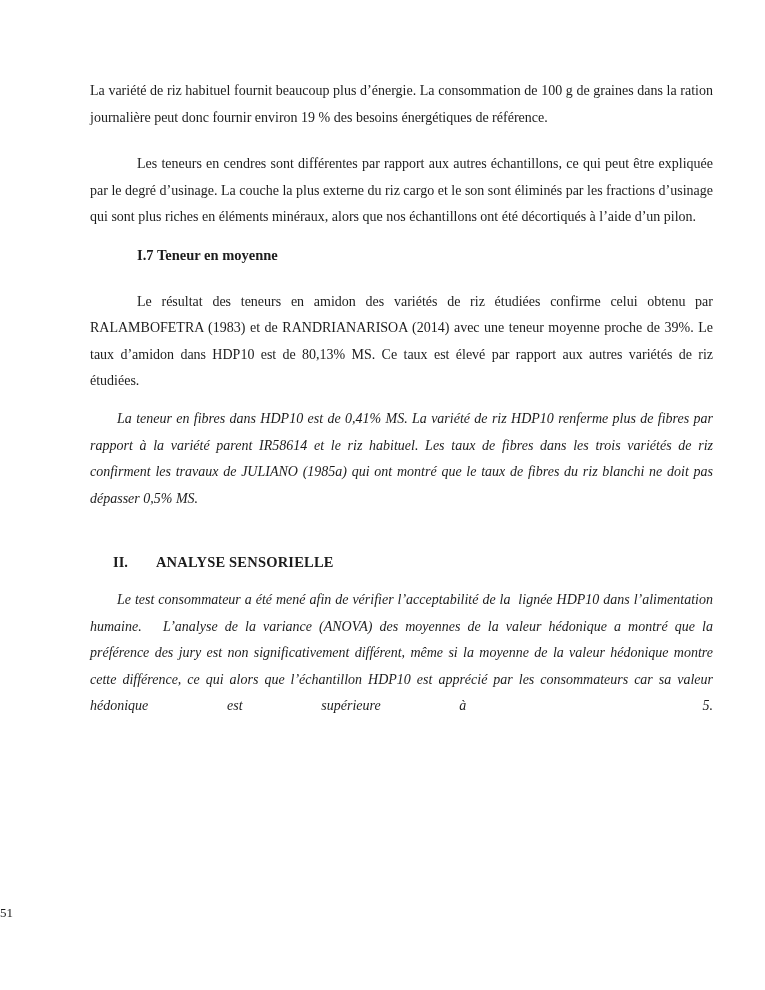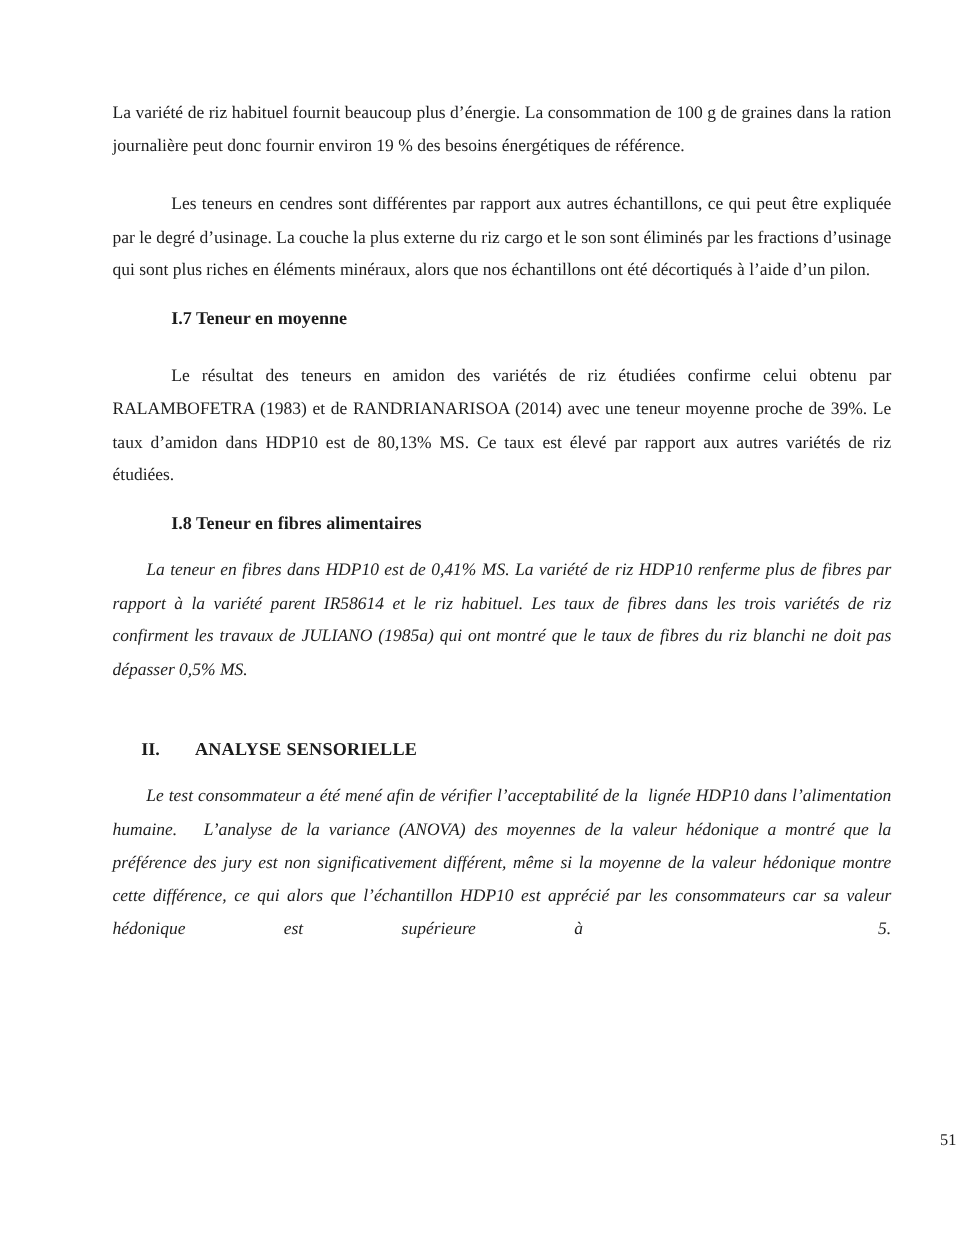--- a/index.html
+++ b/index.html
@@ -44,21 +44,21 @@
   .heading-ii .h-title {
     margin-left: 28px;
     letter-spacing: 0.2px;
     text-align: right;
   }
   .page-footer {
     position: absolute;
     top: 903px;
     left: 0;
     width: 100%;
-    text-align: right;
+    text-align: left;
   }
   .page-number {
     font-size: 13px;
     line-height: 18px;
   }
 </style>
 </head>
 <body>
 
 <div class="page">
@@ -66,21 +66,20 @@
 
     <p class="para">La variété de riz habituel fournit beaucoup plus d’énergie. La consommation de 100 g de graines dans la ration journalière peut donc fournir environ 19 % des besoins énergétiques de référence.</p>
 
 
     <p class="para indent-lg">Les teneurs en cendres sont différentes par rapport aux autres échantillons, ce qui peut être expliquée par le degré d’usinage. La couche la plus externe du riz cargo et le son sont éliminés par les fractions d’usinage qui sont plus riches en éléments minéraux, alors que nos échantillons ont été décortiqués à l’aide d’un pilon.</p>
 
     <h2 class="heading">I.7 Teneur en moyenne</h2>
 
     <p class="para indent-lg">Le résultat des teneurs en amidon des variétés de riz étudiées confirme celui obtenu par RALAMBOFETRA (1983) et de RANDRIANARISOA (2014) avec une teneur moyenne proche de 39%. Le taux d’amidon dans HDP10 est de 80,13% MS. Ce taux est élevé par rapport aux autres variétés de riz étudiées.</p>
 
-    <h2 class="heading">I.8 Teneur en fibres alimentaires</h2>
 
     <p class="para indent-sm">La teneur en fibres dans HDP10 est de 0,41% MS. La variété de riz HDP10 renferme plus de fibres par rapport à la variété parent IR58614 et le riz habituel. Les taux de fibres dans les trois variétés de riz confirment les travaux de JULIANO (1985a) qui ont montré que le taux de fibres du riz blanchi ne doit pas dépasser 0,5% MS.</p>
 
     <h2 class="heading heading-ii">
       <span class="h-num">II.</span><span class="h-title">ANALYSE SENSORIELLE</span>
     </h2>
 
     <p class="para indent-sm justify-last">Le test consommateur a été mené afin de vérifier l’acceptabilité de la &nbsp;lignée HDP10 dans l’alimentation humaine. &nbsp;&nbsp;L’analyse de la variance (ANOVA) des moyennes de la valeur hédonique a montré que la préférence des jury est non significativement différent, même si la moyenne de la valeur hédonique montre cette différence, ce qui alors que l’échantillon HDP10 est apprécié par les consommateurs car sa valeur hédonique est supérieure à &nbsp;&nbsp;5.</p>
 
   </main>

